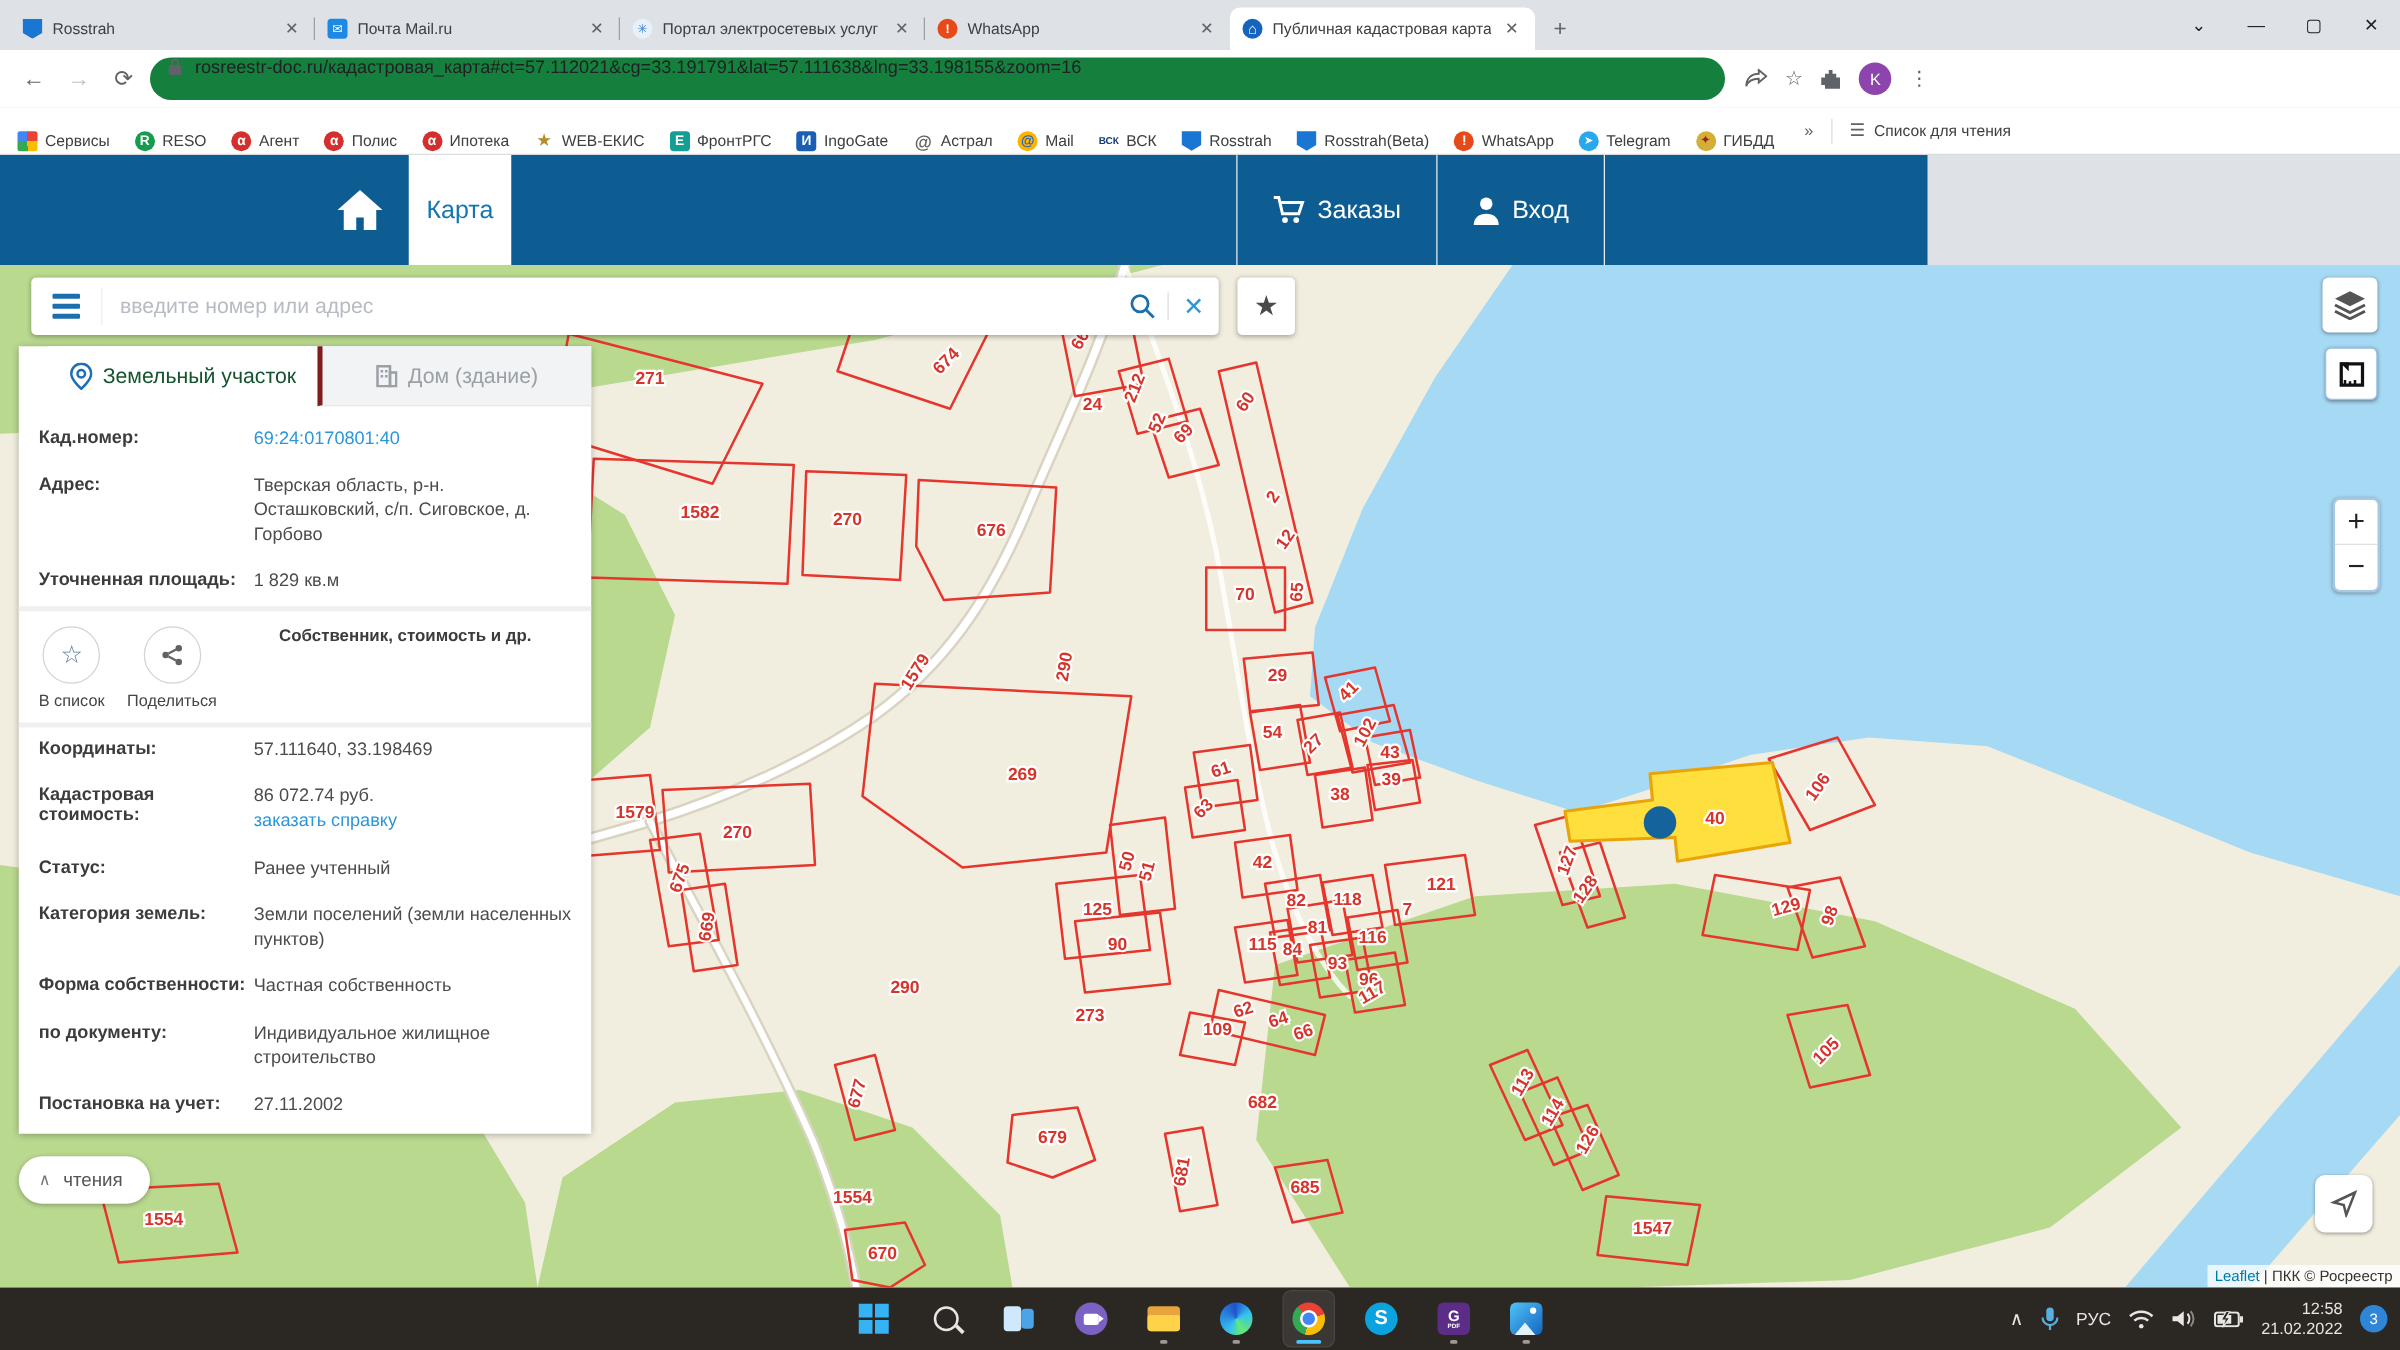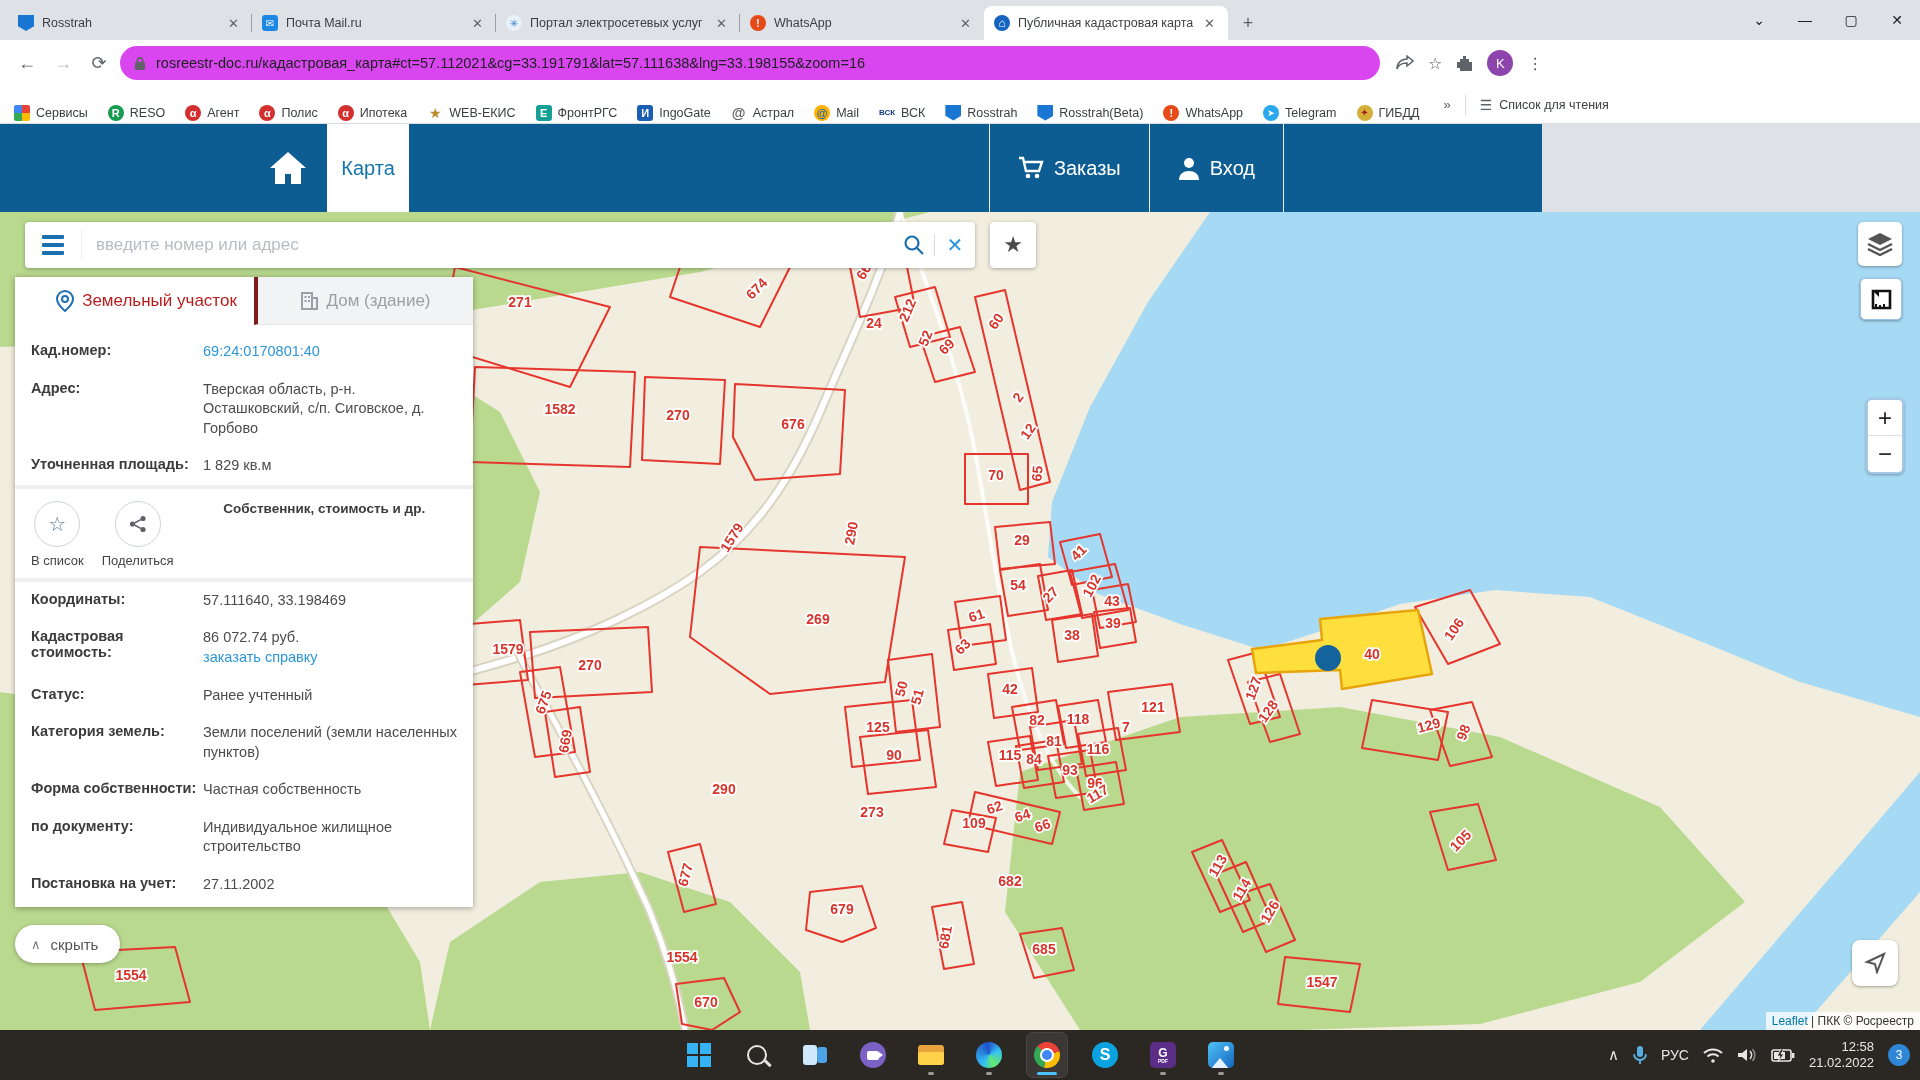--- a/index.html
+++ b/index.html
@@ -17,21 +17,21 @@
   .fav.shield { border-radius:0; background:#1976d2; clip-path:polygon(0 0,100% 0,100% 70%,50% 100%,0 70%); }
   .fav.sq { border-radius:3px; }
   .newtab { width:28px; height:28px; margin:0 0 3px 6px; display:flex; align-items:center; justify-content:center; font-size:18px; color:#5f6368; }
   .wctrls { position:absolute; right:0; top:0; height:40px; display:flex; align-items:center; color:#202124; }
   .wctrls span { width:46px; text-align:center; font-size:14px; }
 
   
   .toolbar { position:absolute; top:40px; left:0; width:1920px; height:46px; background:#fff; display:flex; align-items:center; padding:0 12px; gap:6px; }
   .navbtn { width:30px; height:30px; display:flex; align-items:center; justify-content:center; font-size:18px; color:#5f6368; border-radius:50%; }
   .navbtn.disabled { color:#bdc1c6; }
-  .omnibox { flex:1; max-width:1260px; height:34px; background:#d946ef; border-radius:17px; display:flex; align-items:center; padding:0 14px; gap:10px; }
+  .omnibox { flex:1; max-width:1260px; height:34px; background:#15803d; border-radius:17px; display:flex; padding:0 14px; gap:10px; }
   .omnibox .url { font-size:14.5px; color:#202124; white-space:nowrap; overflow:hidden; }
   .tool-icons { display:flex; align-items:center; gap:14px; margin-left:10px; }
   .tool-icons .ic { font-size:16px; color:#5f6368; }
   .avatar { width:26px; height:26px; border-radius:50%; background:#8e44ad; color:#fff; font-size:13px; display:flex; align-items:center; justify-content:center; }
 
   
   .bmbar { position:absolute; top:86px; left:0; width:1920px; height:38px; background:#fff; border-bottom:1px solid #dadce0; display:flex; align-items:center; padding:0 14px; font-size:12.5px; color:#3c4043; }
   .bm { display:flex; align-items:center; gap:6px; margin-right:20px; white-space:nowrap; cursor:pointer; }
   .bmi { width:16px; height:16px; display:flex; align-items:center; justify-content:center; font-size:11px; font-weight:bold; border-radius:50%; }
   .bmi.i-apps { border-radius:2px; background:conic-gradient(#ea4335 0 25%, #fbbc04 0 50%, #34a853 0 75%, #4285f4 0); }
@@ -86,21 +86,21 @@
   .ctl-locate { top:728px; right:22px; width:46px; height:46px; border-radius:8px; }
 
   
   .attrib { position:absolute; right:0; bottom:0; background:rgba(255,255,255,.75); font-size:12px; color:#333; padding:2px 6px; }
   .attrib .lf { color:#0078a8; }
 
   
   .panel { position:absolute; top:65px; left:15px; width:458px; background:#fff; box-shadow:0 1px 6px rgba(0,0,0,.35); }
   .ptabs { display:flex; height:48px; }
   .ptab { flex:1; display:flex; align-items:center; justify-content:center; gap:8px; font-size:17px; cursor:pointer; }
-  .ptab.active { color:#b91c1c; background:#fff;margin-left:24px; }
+  .ptab.active { color:#14532d; background:#fff;margin-left:24px; }
   .ptab.inactive { color:#9aa0a6; background:#f1f3f4; border-bottom:1px solid #e5e7ea; border-left:4px solid #7f1d1d; }
   .pbody { padding:8px 0 4px; }
   .prow { display:flex; padding:9px 16px; }
   .plab { width:172px; flex:0 0 172px; font-weight:bold; font-size:14.5px; color:#3c3c3c; }
   .pval { flex:1; font-size:14.5px; color:#4c4c4c; line-height:1.35; }
   .pval.link, .plink { color:#2b96d9; cursor:pointer; }
   .actions { border-top:4px solid #f0f0f0; border-bottom:4px solid #f0f0f0; padding:12px 16px 10px; display:flex; align-items:flex-start; gap:18px; }
   .actcol { display:flex; flex-direction:column; align-items:center; gap:6px; font-size:13px; color:#444; }
   .circ { width:46px; height:46px; border:1px solid #cfd4da; border-radius:50%; display:flex; align-items:center; justify-content:center; cursor:pointer; }
   .docwrap { flex:1; display:flex; flex-direction:column; align-items:center; gap:8px; }
@@ -614,21 +614,21 @@
             </div>
             <div class="prow">
               <div class="plab">Постановка на учет:</div>
               <div class="pval">27.11.2002</div>
             </div>
           </div>
       </div>
     </div>
     <div class="hidebtn">
       <span class="chev">∧</span>
-      <span>скрыть</span>
+      <span>чтения</span>
     </div>
   </div>
 
   <div class="taskbar">
     <div class="tb-center">
       <div class="tbi">
           <span class="win-ic">
             <i></i>
             <i></i>
             <i></i>

